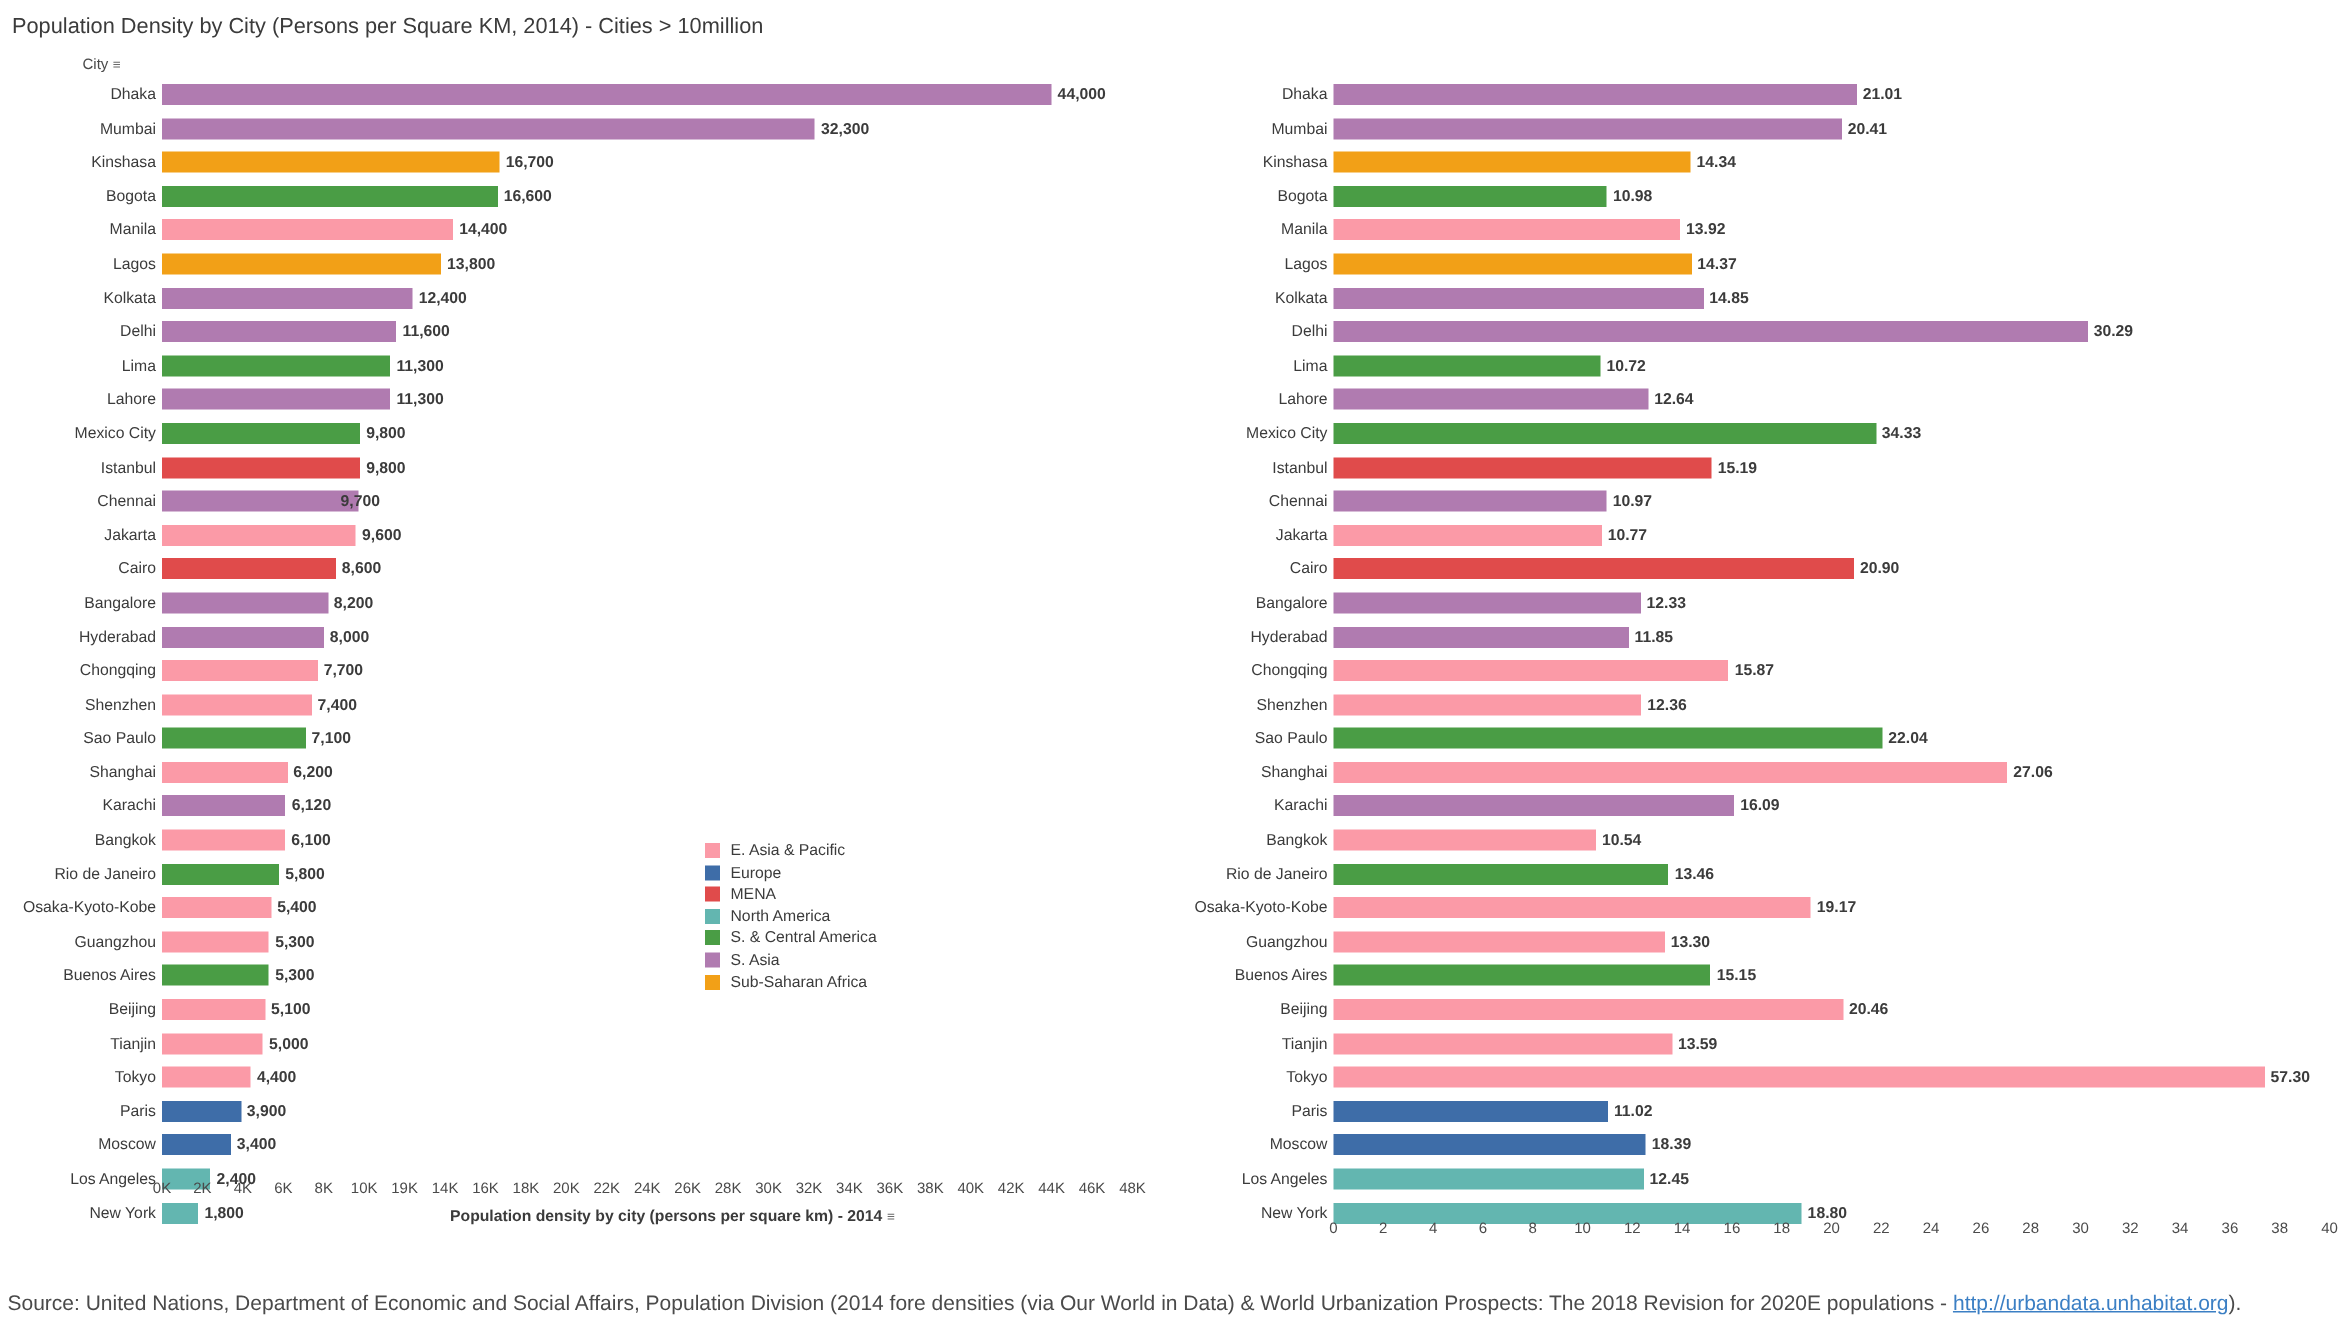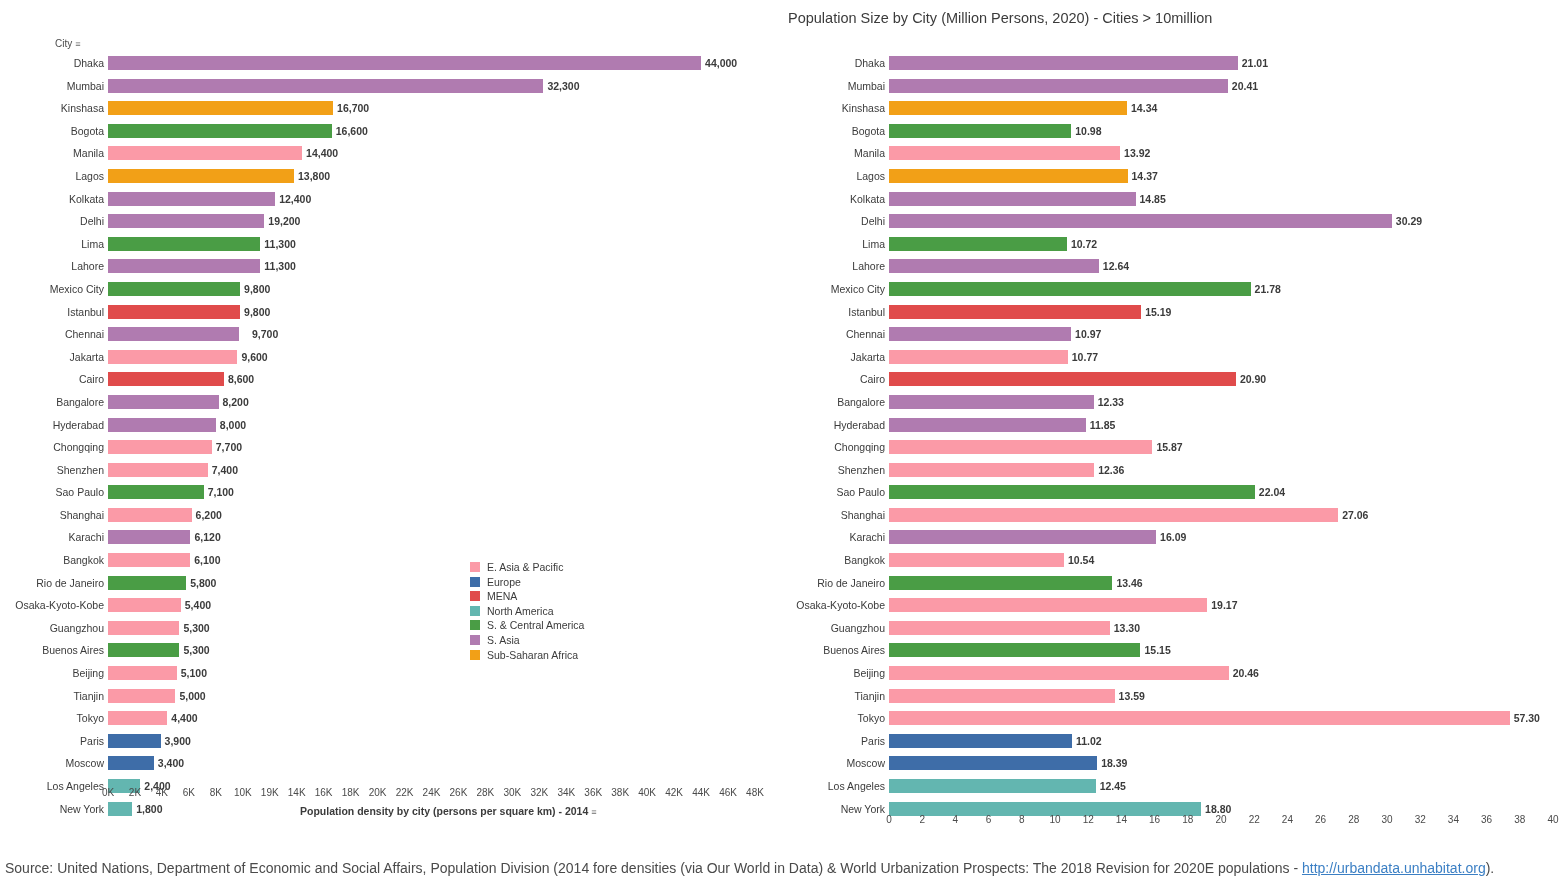--- a/index.html
+++ b/index.html
@@ -49,20 +49,21 @@
   }
   .source a{color:#3b7fc4;text-decoration:underline;}
   .sort-icon{display:inline-block;margin-left:3px;font-size:9px;color:#6b6b6b;vertical-align:middle;}
 </style>
 </head>
 <body>
 
 <div class="wrap">
 
   <div class="panel left">
+    <div class="chart-title">Population Density by City (Persons per Square KM, 2014) - Cities &gt; 10million</div>
     <div class="axis-head" id="left-city-head" style="left:55px;top:38px;">
       <span>City</span><span class="sort-icon">≡</span>
     </div>
     <div class="rows" id="left-rows" style="left: 0px; width: 783px;">
         <div class="row">
           <div class="row-label" style="right: 679px;">Dhaka</div>
           <div class="bar" style="left: 108px; width: 593.083px; background: rgb(176, 123, 176);"></div>
           <div class="bar-value" style="left: 705.083px;">44,000</div>
         </div>
         <div class="row">
@@ -91,21 +92,21 @@
           <div class="bar-value" style="left: 298.012px;">13,800</div>
         </div>
         <div class="row">
           <div class="row-label" style="right: 679px;">Kolkata</div>
           <div class="bar" style="left: 108px; width: 167.142px; background: rgb(176, 123, 176);"></div>
           <div class="bar-value" style="left: 279.142px;">12,400</div>
         </div>
         <div class="row">
           <div class="row-label" style="right: 679px;">Delhi</div>
           <div class="bar" style="left: 108px; width: 156.358px; background: rgb(176, 123, 176);"></div>
-          <div class="bar-value" style="left: 268.358px;">19,200</div>
+          <div class="bar-value" style="left: 268.358px;">11,600</div>
         </div>
         <div class="row">
           <div class="row-label" style="right: 679px;">Lima</div>
           <div class="bar" style="left: 108px; width: 152.315px; background: rgb(74, 157, 69);"></div>
           <div class="bar-value" style="left: 264.315px;">11,300</div>
         </div>
         <div class="row">
           <div class="row-label" style="right: 679px;">Lahore</div>
           <div class="bar" style="left: 108px; width: 152.315px; background: rgb(176, 123, 176);"></div>
           <div class="bar-value" style="left: 264.315px;">11,300</div>
@@ -116,21 +117,21 @@
           <div class="bar-value" style="left: 244.096px;">9,800</div>
         </div>
         <div class="row">
           <div class="row-label" style="right: 679px;">Istanbul</div>
           <div class="bar" style="left: 108px; width: 132.096px; background: rgb(224, 75, 75);"></div>
           <div class="bar-value" style="left: 244.096px;">9,800</div>
         </div>
         <div class="row">
           <div class="row-label" style="right: 679px;">Chennai</div>
           <div class="bar" style="left: 108px; width: 130.748px; background: rgb(176, 123, 176);"></div>
-          <div class="bar-value" style="left: 252px;">9,700</div>
+          <div class="bar-value" style="left: 227px;">9,700</div>
         </div>
         <div class="row">
           <div class="row-label" style="right: 679px;">Jakarta</div>
           <div class="bar" style="left: 108px; width: 129.4px; background: rgb(251, 154, 167);"></div>
           <div class="bar-value" style="left: 241.4px;">9,600</div>
         </div>
         <div class="row">
           <div class="row-label" style="right: 679px;">Cairo</div>
           <div class="bar" style="left: 108px; width: 115.921px; background: rgb(224, 75, 75);"></div>
           <div class="bar-value" style="left: 227.921px;">8,600</div>
@@ -287,21 +288,20 @@
           <span class="legend-label">S. Asia</span>
         </div>
         <div class="legend-item">
           <span class="legend-swatch" style="background: rgb(242, 160, 23);"></span>
           <span class="legend-label">Sub-Saharan Africa</span>
         </div>
       </div>
   </div>
 
   <div class="panel right">
-    <div class="chart-title">Population Size by City (Million Persons, 2020) - Cities &gt; 10million</div>
 
     <div class="rows" id="right-rows" style="left: 0px; width: 784px;">
         <div class="row">
           <div class="row-label" style="right: 682px;">Dhaka</div>
           <div class="bar" style="left: 106px; width: 348.766px; background: rgb(176, 123, 176);"></div>
           <div class="bar-value" style="left: 458.766px;">21.01</div>
         </div>
         <div class="row">
           <div class="row-label" style="right: 682px;">Mumbai</div>
           <div class="bar" style="left: 106px; width: 338.806px; background: rgb(176, 123, 176);"></div>
@@ -343,21 +343,21 @@
           <div class="bar-value" style="left: 287.952px;">10.72</div>
         </div>
         <div class="row">
           <div class="row-label" style="right: 682px;">Lahore</div>
           <div class="bar" style="left: 106px; width: 209.824px; background: rgb(176, 123, 176);"></div>
           <div class="bar-value" style="left: 319.824px;">12.64</div>
         </div>
         <div class="row">
           <div class="row-label" style="right: 682px;">Mexico City</div>
           <div class="bar" style="left: 106px; width: 361.548px; background: rgb(74, 157, 69);"></div>
-          <div class="bar-value" style="left: 471.548px;">21.78</div>
+          <div class="bar-value" style="left: 471.548px;">34.33</div>
         </div>
         <div class="row">
           <div class="row-label" style="right: 682px;">Istanbul</div>
           <div class="bar" style="left: 106px; width: 252.154px; background: rgb(224, 75, 75);"></div>
           <div class="bar-value" style="left: 362.154px;">15.19</div>
         </div>
         <div class="row">
           <div class="row-label" style="right: 682px;">Chennai</div>
           <div class="bar" style="left: 106px; width: 182.102px; background: rgb(176, 123, 176);"></div>
           <div class="bar-value" style="left: 292.102px;">10.97</div>

